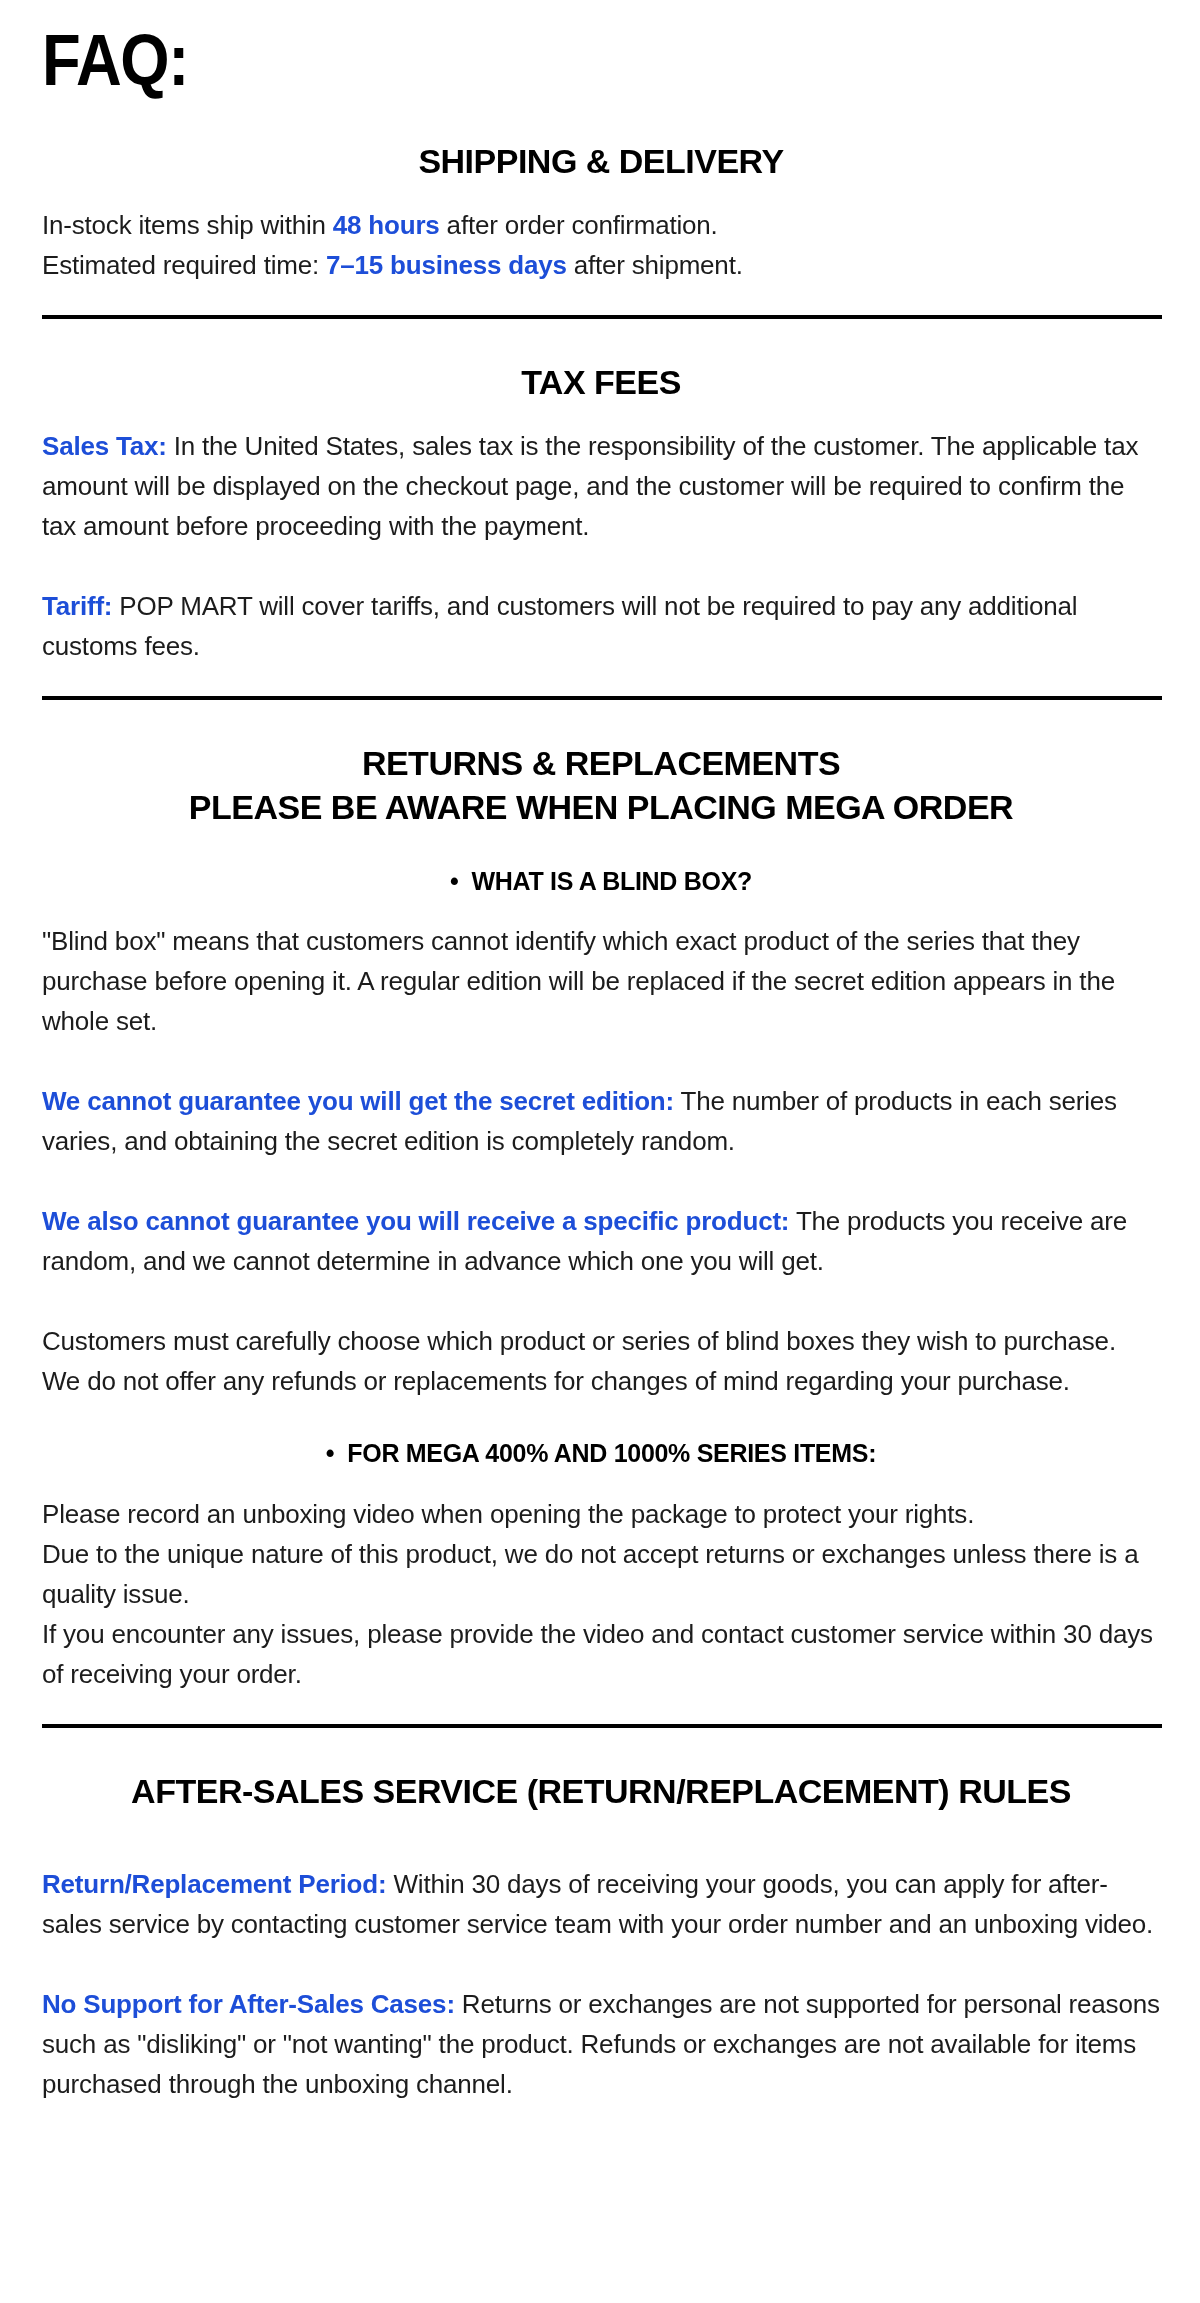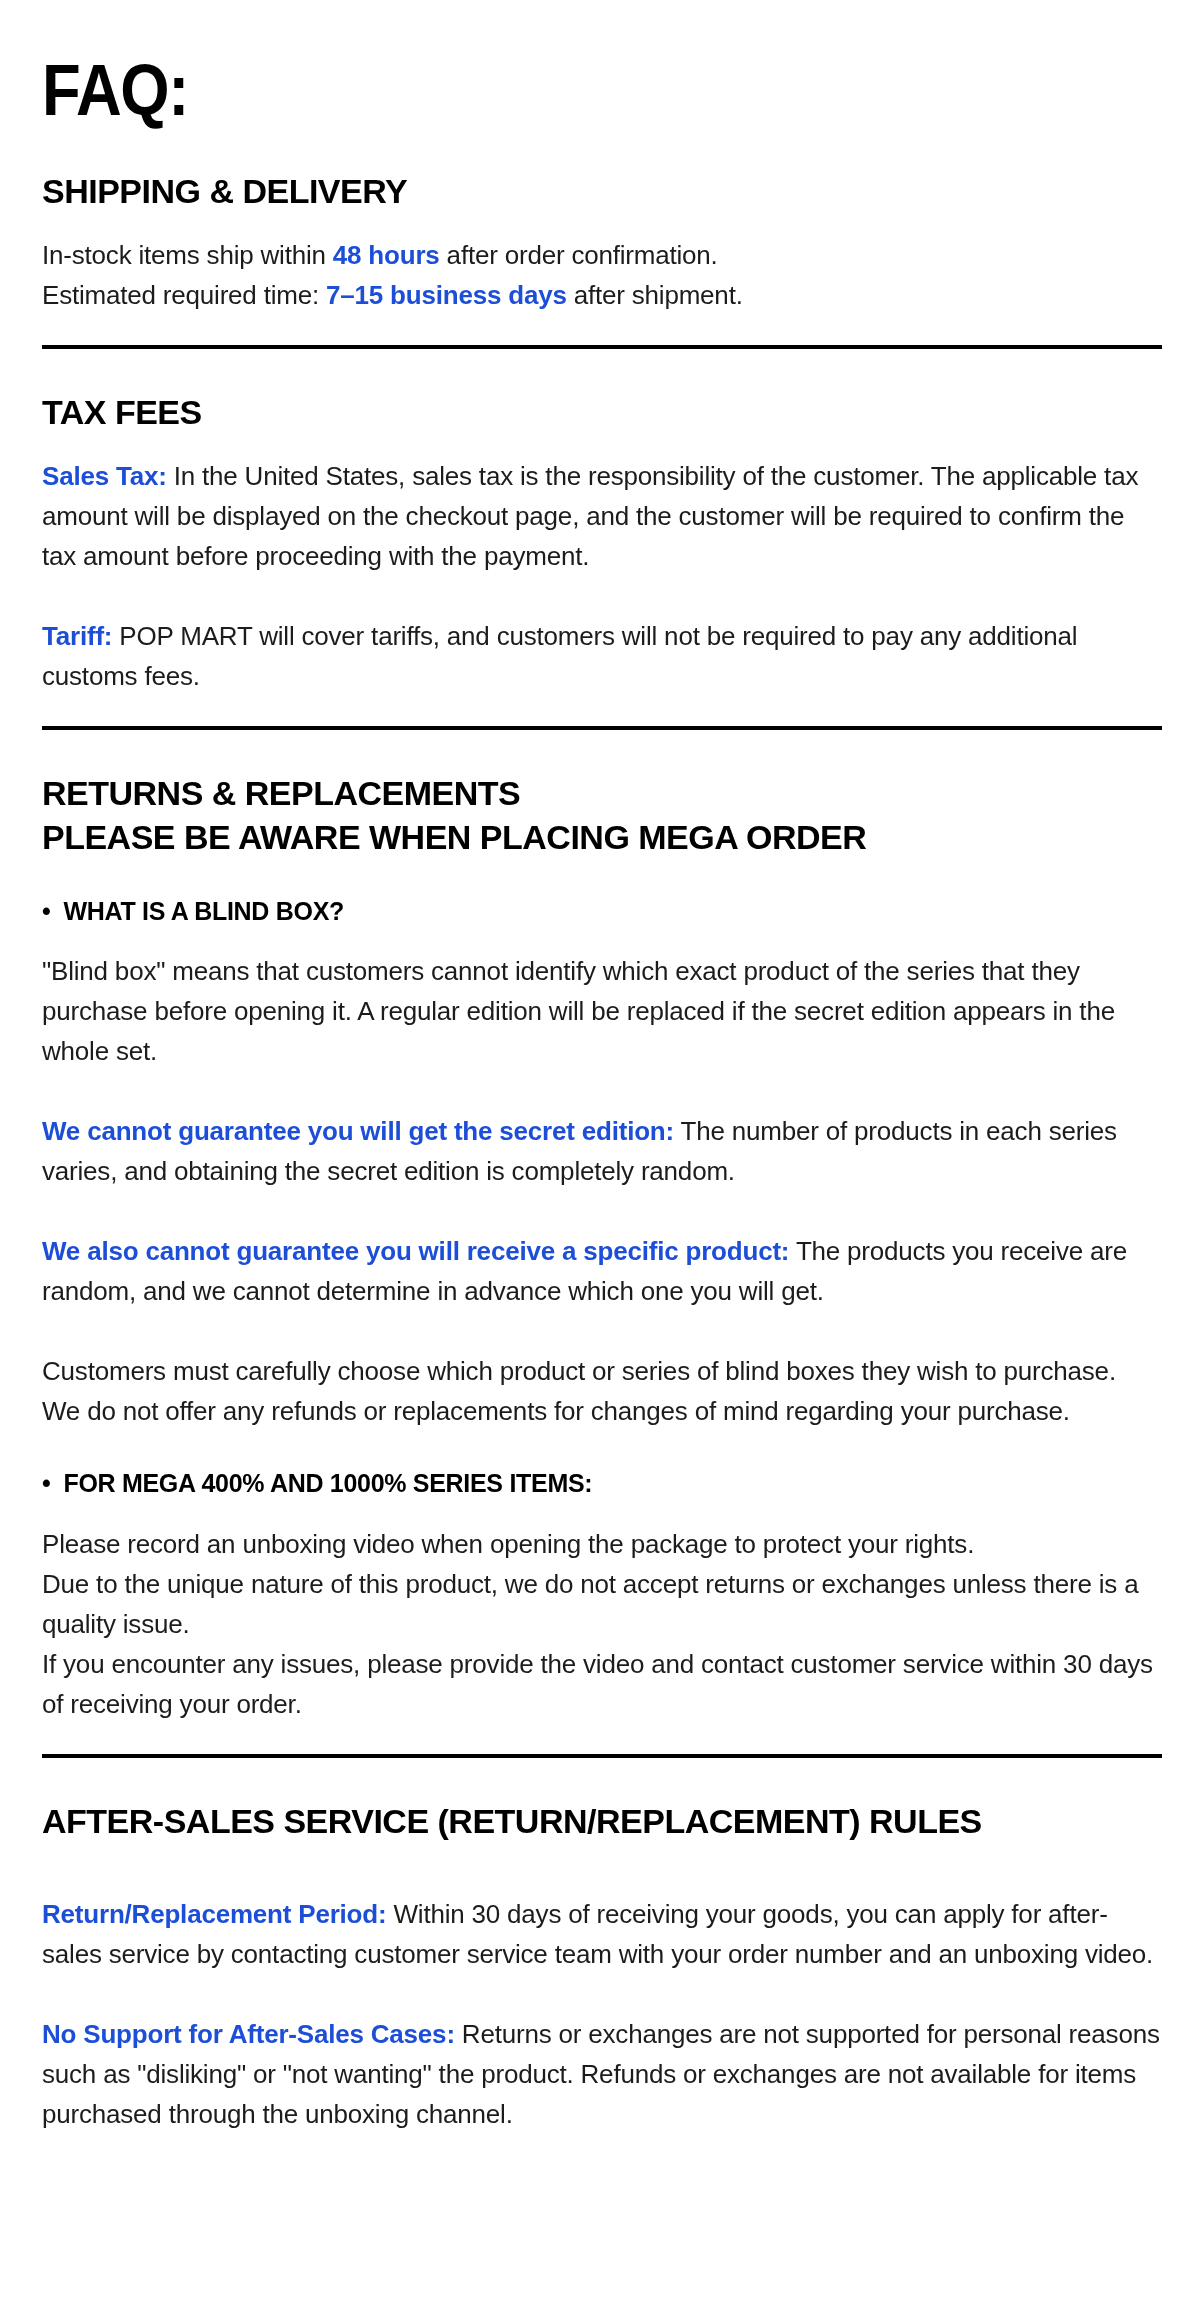--- a/index.html
+++ b/index.html
@@ -1,21 +1,21 @@
 <!DOCTYPE html>
 <html><head>
 <meta charset="utf-8">
 <style>
   html, body { margin: 0; padding: 0; background: #ffffff; }
   .page {
     width: 1200px;
     min-height: 2303px;
     box-sizing: border-box;
     background: #ffffff;
-    padding: 54px 40px 90px 42px;
+    padding: 24px 40px 90px 42px;
     font-family: "Liberation Sans", sans-serif;
     color: #1c1c1c;
   }
   h1 {
     font-size: 72px;
     line-height: 1;
     font-weight: bold;
     color: #000000;
     margin: 0 0 44px 0;
     letter-spacing: -1.5px;
@@ -41,21 +41,21 @@
   h3 .bullet { margin-right: 13px; }
   p.body {
     font-size: 26px;
     line-height: 40px;
     margin: 0;
     letter-spacing: -0.2px;
     max-width: 1120px;
     color: #1c1c1c;
   }
   p.body + p.body { margin-top: 40px; }
-  p.body strong, h2, h3 { font-family: "Liberation Sans", sans-serif; }
+  p.body strong, h2, h3 { font-family: "Liberation Sans", sans-serif; text-align: center; }
   p.body strong { font-weight: bold; color: #1d4ed8; }
   .bline { display: block; }
   hr.divider {
     border: none;
     border-top: 4px solid #000000;
     width: 1120px;
     margin: 30px 0 42px 0;
   }
   section { margin: 0; }
   section.after-sales h2 { margin-bottom: 51px; }

